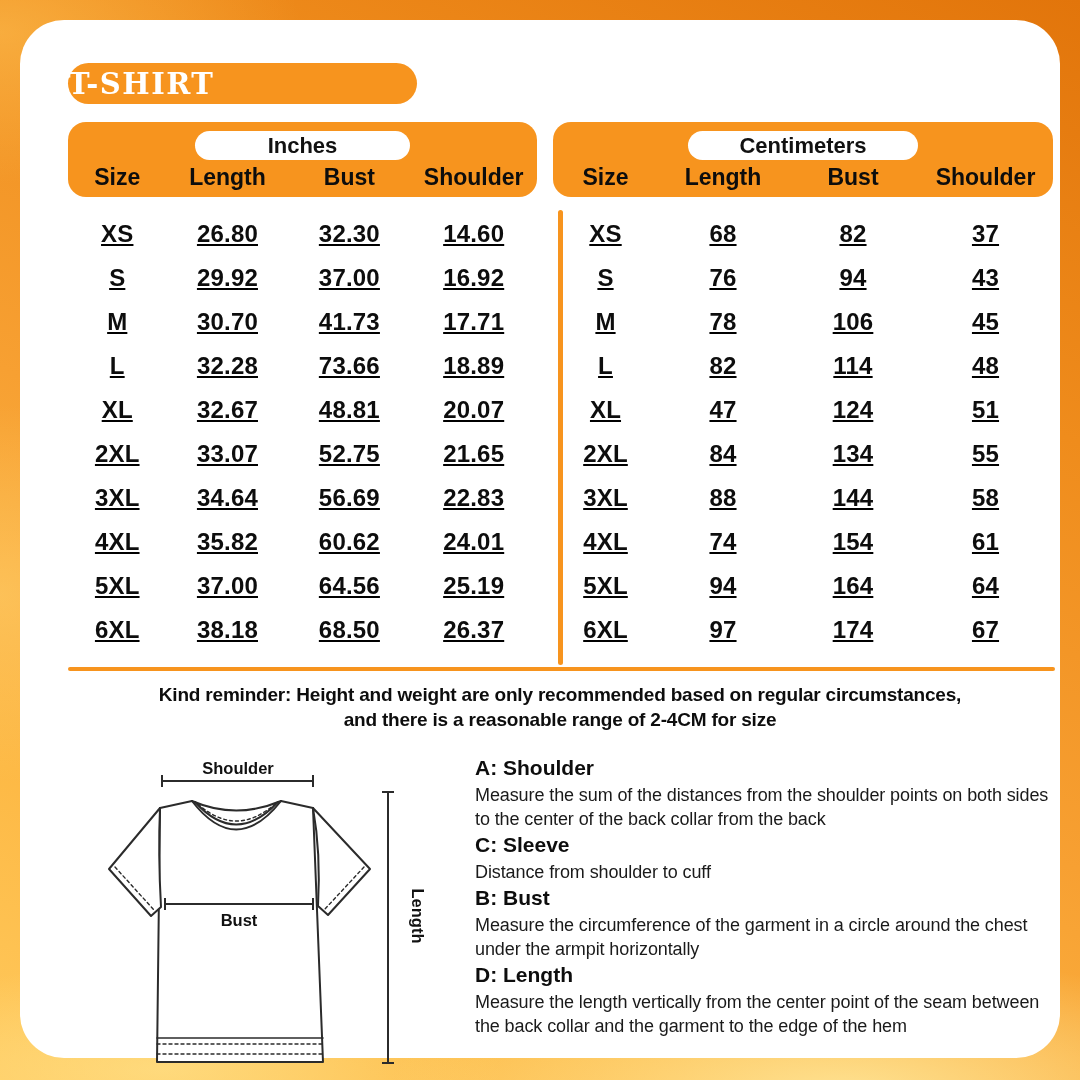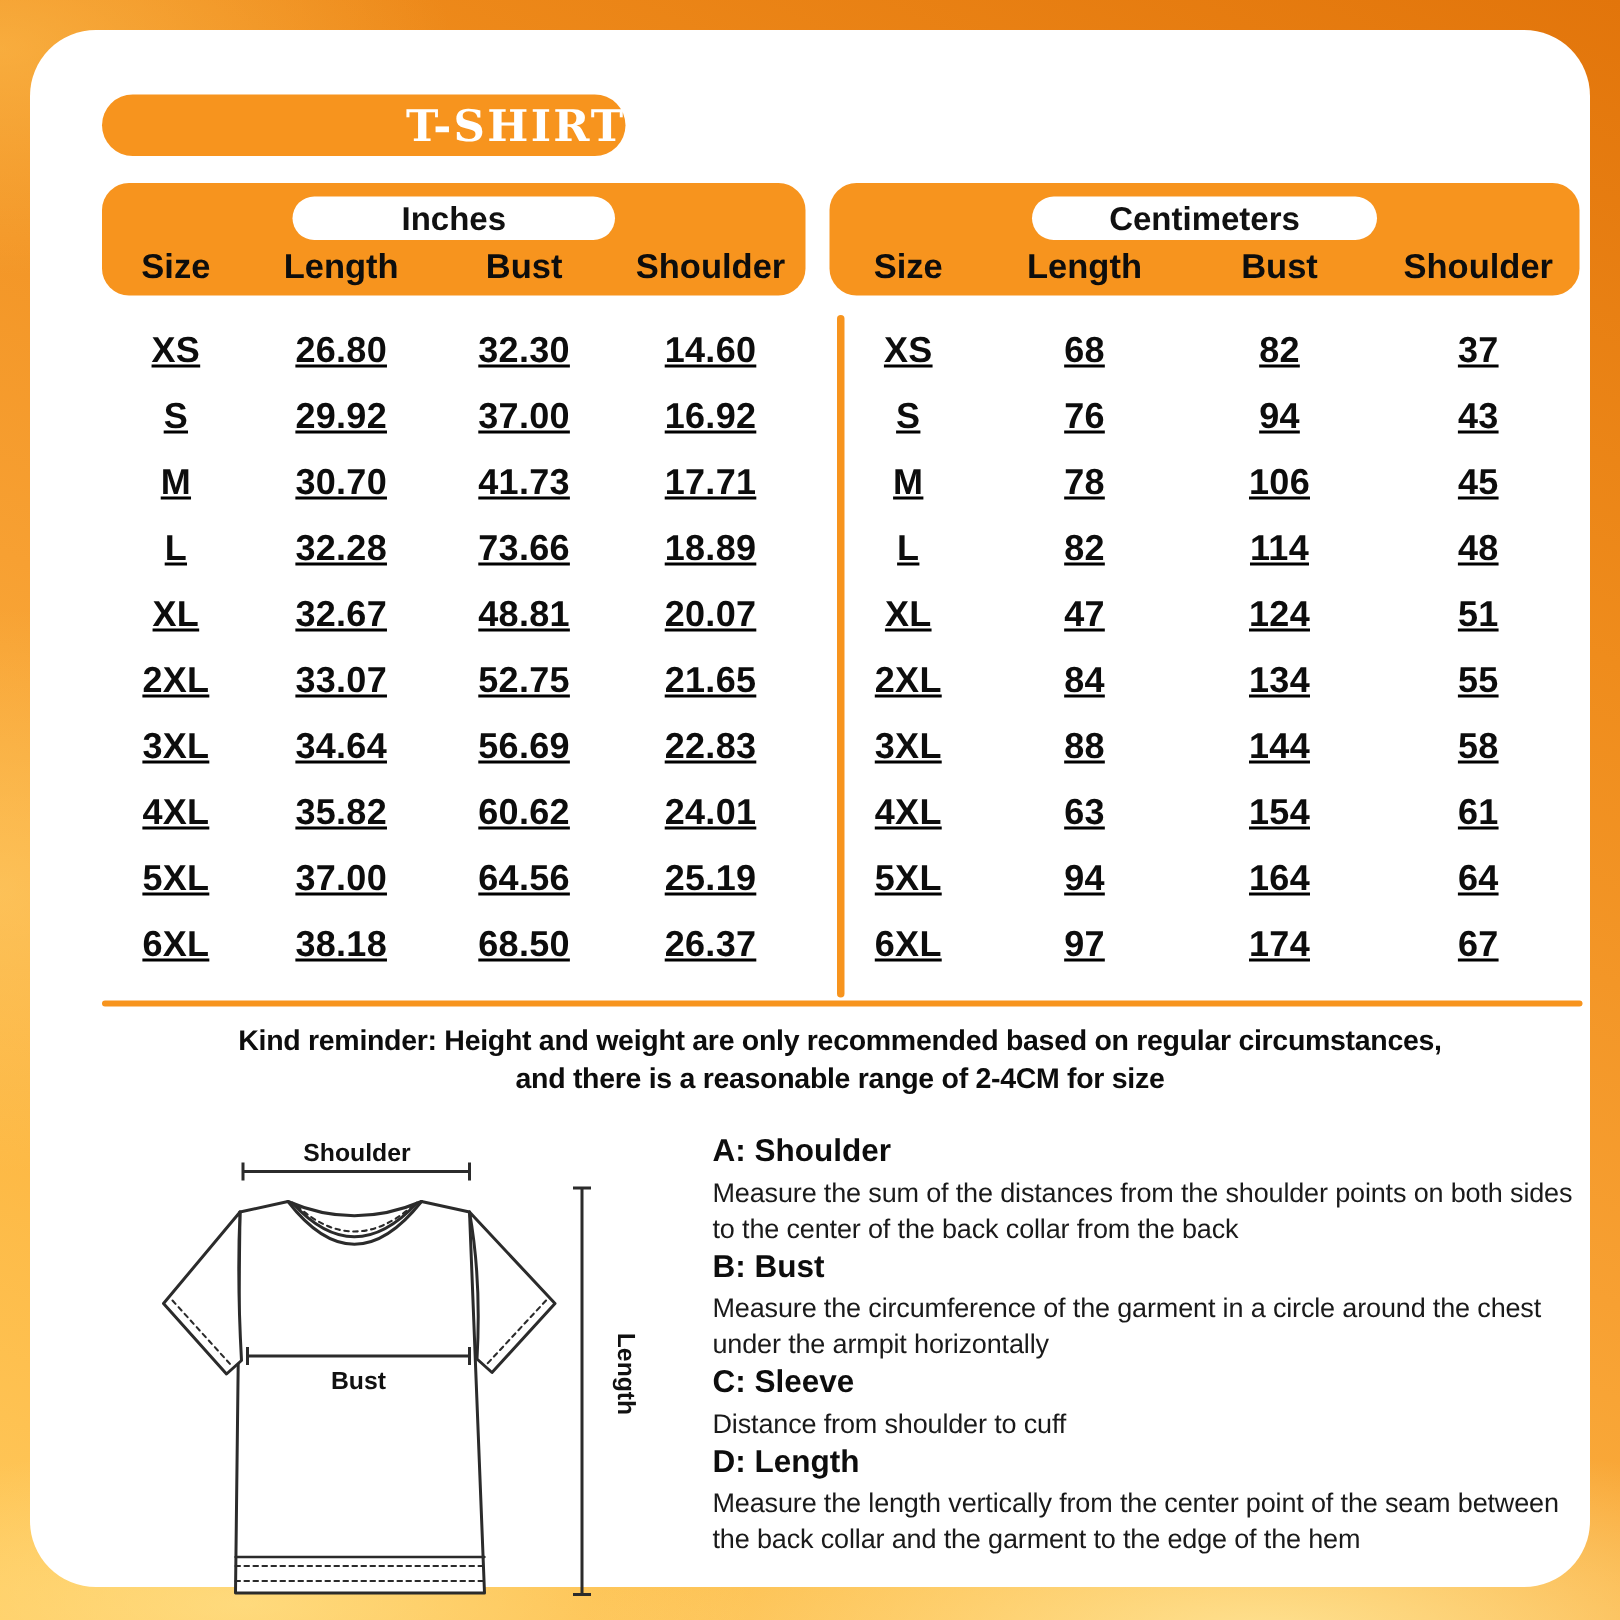--- a/index.html
+++ b/index.html
@@ -15,21 +15,21 @@
       radial-gradient(ellipse 40% 20% at 0% 3%, rgba(255,200,90,0.5), rgba(255,200,90,0) 70%),
       linear-gradient(205deg, #e2750b 0%, #ef8c1c 28%, #f7a032 55%, #fdb945 80%, #ffc95c 100%);
   }
   .card{
     position:absolute; left:20px; top:20px; width:1040px; height:1038px;
     background:#ffffff; border-radius:44px;
   }
   .title-pill{
     position:absolute; left:48px; top:43px; width:349px; height:41px;
     background:var(--accent); border-radius:22px;
-    display:flex; align-items:center; justify-content:flex-end;
+    display:flex; align-items:center; justify-content:flex-start;
   }
   .title-pill span{
     font-family:"DejaVu Serif", serif;
     font-weight:bold; color:#ffffff; font-size:29px; letter-spacing:1.5px;
   }
   .table-half{ position:absolute; top:102px; }
   .t-head{
     height:75px; background:var(--accent); border-radius:18px;
     padding-top:9px;
   }
@@ -206,21 +206,21 @@
           <span class="t-cell">55</span>
         </div>
         <div class="t-row">
           <span class="t-cell">3XL</span>
           <span class="t-cell">88</span>
           <span class="t-cell">144</span>
           <span class="t-cell">58</span>
         </div>
         <div class="t-row">
           <span class="t-cell">4XL</span>
-          <span class="t-cell">63</span>
+          <span class="t-cell">74</span>
           <span class="t-cell">154</span>
           <span class="t-cell">61</span>
         </div>
         <div class="t-row">
           <span class="t-cell">5XL</span>
           <span class="t-cell">94</span>
           <span class="t-cell">164</span>
           <span class="t-cell">64</span>
         </div>
         <div class="t-row">
@@ -281,26 +281,26 @@
       <text x="322" y="168" text-anchor="middle" font-size="16.5" font-weight="bold" fill="#111" transform="rotate(90 322 168)">Length</text>
     </svg>
   </div>
 
   <div class="guide">
     <div class="guide-item">
       <h3>A: Shoulder</h3>
       <p>Measure the sum of the distances from the shoulder points on both sides to the center of the back collar from the back</p>
     </div>
     <div class="guide-item">
+      <h3>C: Sleeve</h3>
+      <p>Distance from shoulder to cuff</p>
+    </div>
+    <div class="guide-item">
       <h3>B: Bust</h3>
       <p>Measure the circumference of the garment in a circle around the chest under the armpit horizontally</p>
-    </div>
-    <div class="guide-item">
-      <h3>C: Sleeve</h3>
-      <p>Distance from shoulder to cuff</p>
     </div>
     <div class="guide-item">
       <h3>D: Length</h3>
       <p>Measure the length vertically from the center point of the seam between the back collar and the garment to the edge of the hem</p>
     </div>
   </div>
 
 </div>
 
 </body></html>

